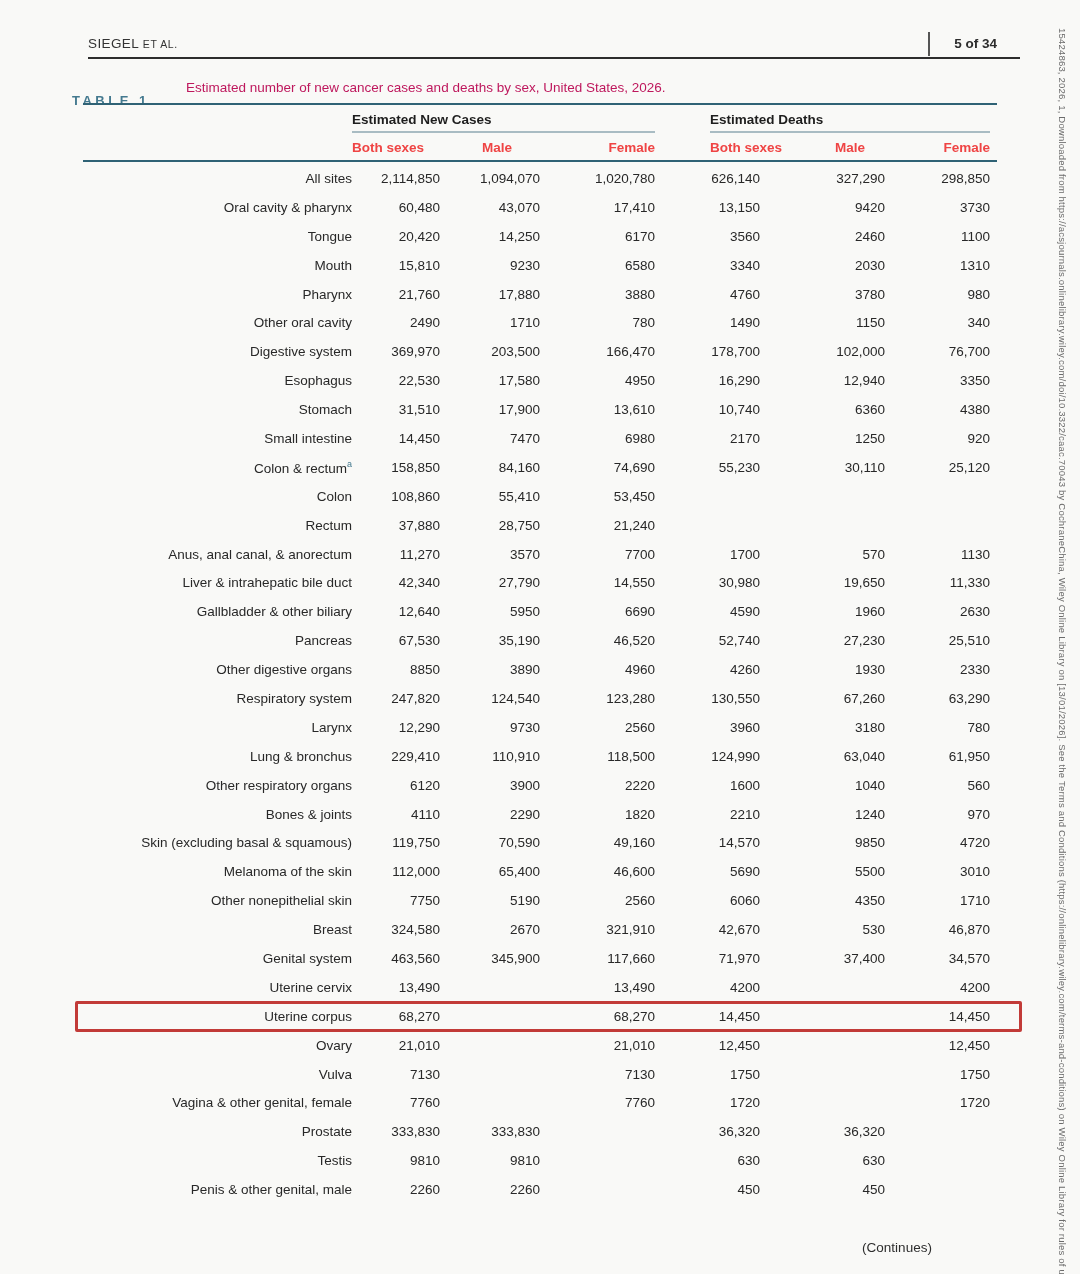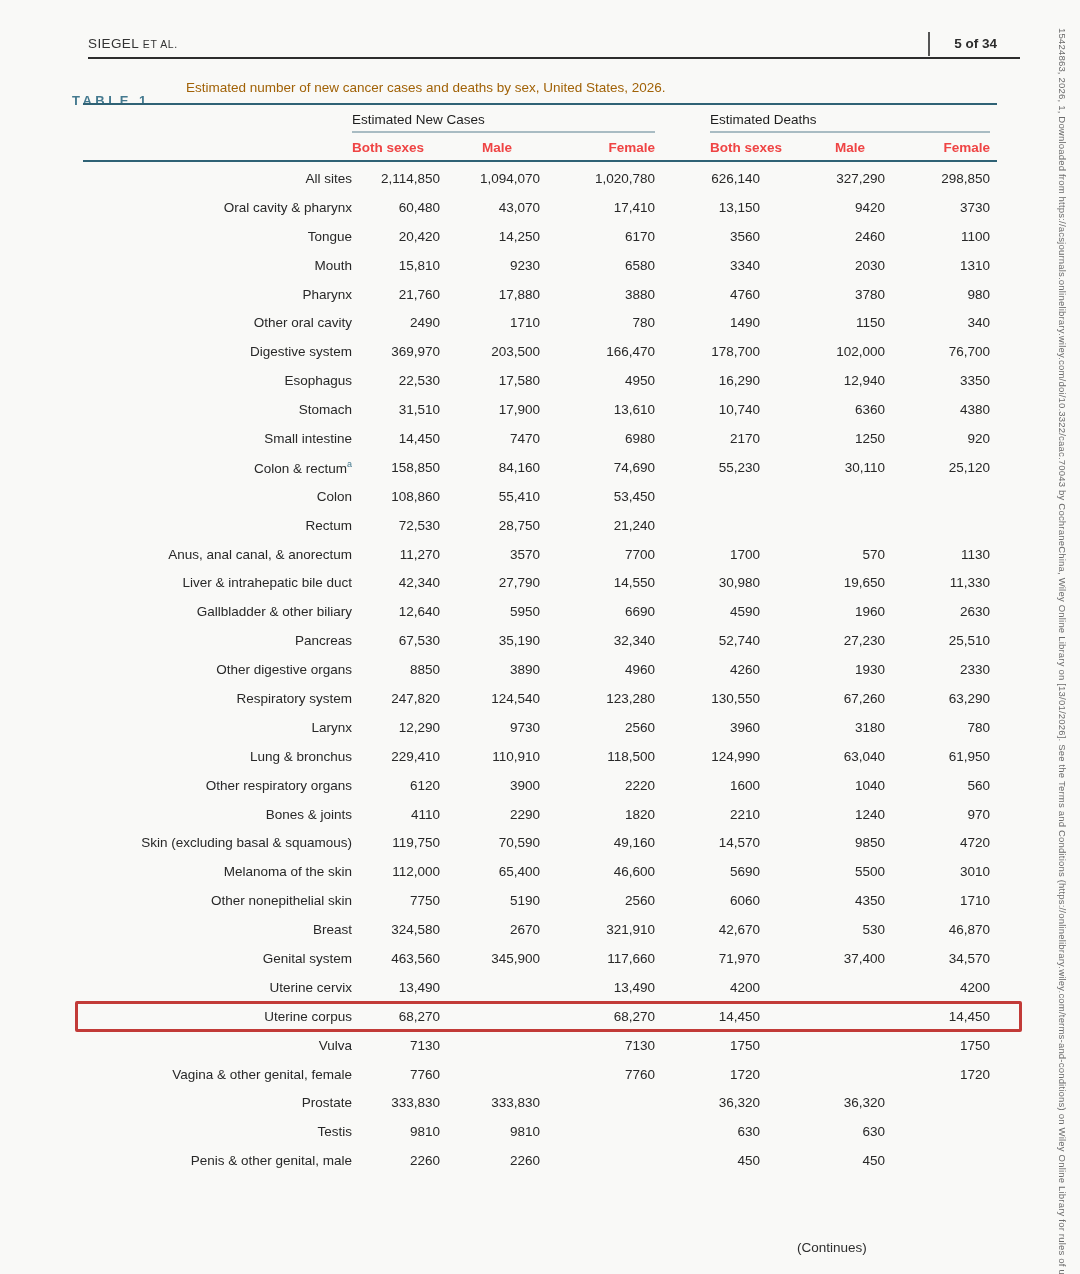--- a/index.html
+++ b/index.html
@@ -21,29 +21,29 @@
     overflow:hidden;
   }
   
   .running-head{position:absolute;left:88px;top:36px;font-size:13.5px;color:#333;letter-spacing:.4px;text-align:center;}
   .running-head .etal{font-size:10.5px;letter-spacing:.6px;}
   .page-num{position:absolute;right:83px;top:36px;width:120px;text-align:right;font-size:13.5px;font-weight:bold;color:#2c2c2c;}
   .head-tick{position:absolute;left:928px;top:32px;width:1.5px;height:24px;background:#555;}
   .head-rule{position:absolute;left:88px;top:57px;width:932px;height:2px;background:#2d2d2d;}
   
   .tbl-label{position:absolute;left:72px;top:80px;font-size:13px;font-weight:bold;letter-spacing:3.5px;color:var(--accent);margin-top:13px;}
-  .tbl-caption{position:absolute;left:186px;top:80px;font-size:13.5px;font-weight:500;color:#a16207;}
+  .tbl-caption{position:absolute;left:186px;top:80px;font-size:13.5px;font-weight:500;color:#be185d;}
   
   .rule{position:absolute;background:var(--rule-dark);}
   .rule-top{left:83px;top:103px;width:914px;height:2px;}
   .rule-subhead{left:83px;top:160px;width:914px;height:2px;}
   .grp-underline{position:absolute;top:131px;height:2px;background:var(--rule-light);}
   .grp-underline.nc{left:352px;width:303px;}
   .grp-underline.d{left:710px;width:280px;}
-  .grp-label{position:absolute;top:112px;font-size:13.5px;font-weight:normal;color:#1e1e1e;}
+  .grp-label{position:absolute;top:112px;font-size:13.5px;font-weight:bold;color:#1e1e1e;}
   .grp-label.nc{left:352px;}
   .grp-label.d{left:710px;}
   .sub-label{position:absolute;top:140px;font-size:13.5px;font-weight:bold;color:#ef4444;}
   .sub-bs1{left:352px;}
   .sub-m1{left:440px;width:72px;text-align:right;}
   .sub-f1{left:575px;width:80px;text-align:right;}
   .sub-bs2{left:710px;}
   .sub-m2{left:792px;width:73px;text-align:right;}
   .sub-f2{left:910px;width:80px;text-align:right;}
   
@@ -60,21 +60,21 @@
   td.lbl.ind2{padding-left:36px;}
   td.num{text-align:right;}
   td.num.last{padding-right:7px;}
   sup{font-size:9px;color:var(--accent);}
   
   .highlight-box{
     position:absolute;left:75px;top:1001px;width:947px;height:31px;
     border:3px solid var(--red);border-radius:2px;
     pointer-events:none;
   }
-  .continues{position:absolute;right:83px;top:1240px;width:200px;text-align:left;font-size:13.5px;color:#2e2e2e;}
+  .continues{position:absolute;right:83px;top:1240px;width:200px;text-align:center;font-size:13.5px;color:#2e2e2e;}
   
   .sidebar-vertical{
     position:absolute;left:1042px;top:28px;height:1246px;width:26px;
     writing-mode:vertical-rl;
     font-size:9.5px;color:#6b6b6b;letter-spacing:.2px;
     white-space:nowrap;overflow:hidden;
   }
 </style>
 </head>
 <body>
@@ -219,21 +219,21 @@
           <td class="lbl ind2">Colon</td>
           <td class="num">108,860</td>
           <td class="num">55,410</td>
           <td class="num">53,450</td>
           <td class="num"></td>
           <td class="num"></td>
           <td class="num last"></td>
         </tr>
         <tr>
           <td class="lbl ind2">Rectum</td>
-          <td class="num">72,530</td>
+          <td class="num">37,880</td>
           <td class="num">28,750</td>
           <td class="num">21,240</td>
           <td class="num"></td>
           <td class="num"></td>
           <td class="num last"></td>
         </tr>
         <tr>
           <td class="lbl ind1">Anus, anal canal, &amp; anorectum</td>
           <td class="num">11,270</td>
           <td class="num">3570</td>
@@ -257,21 +257,21 @@
           <td class="num">5950</td>
           <td class="num">6690</td>
           <td class="num">4590</td>
           <td class="num">1960</td>
           <td class="num last">2630</td>
         </tr>
         <tr>
           <td class="lbl ind1">Pancreas</td>
           <td class="num">67,530</td>
           <td class="num">35,190</td>
-          <td class="num">32,340</td>
+          <td class="num">46,520</td>
           <td class="num">52,740</td>
           <td class="num">27,230</td>
           <td class="num last">25,510</td>
         </tr>
         <tr>
           <td class="lbl ind1">Other digestive organs</td>
           <td class="num">8850</td>
           <td class="num">3890</td>
           <td class="num">4960</td>
           <td class="num">4260</td>
@@ -380,20 +380,29 @@
         <tr>
           <td class="lbl ind1">Uterine corpus</td>
           <td class="num">68,270</td>
           <td class="num"></td>
           <td class="num">68,270</td>
           <td class="num">14,450</td>
           <td class="num"></td>
           <td class="num last">14,450</td>
         </tr>
         <tr>
+          <td class="lbl ind1">Ovary</td>
+          <td class="num">21,010</td>
+          <td class="num"></td>
+          <td class="num">21,010</td>
+          <td class="num">12,450</td>
+          <td class="num"></td>
+          <td class="num last">12,450</td>
+        </tr>
+        <tr>
           <td class="lbl ind1">Vulva</td>
           <td class="num">7130</td>
           <td class="num"></td>
           <td class="num">7130</td>
           <td class="num">1750</td>
           <td class="num"></td>
           <td class="num last">1750</td>
         </tr>
         <tr>
           <td class="lbl ind1">Vagina &amp; other genital, female</td>

